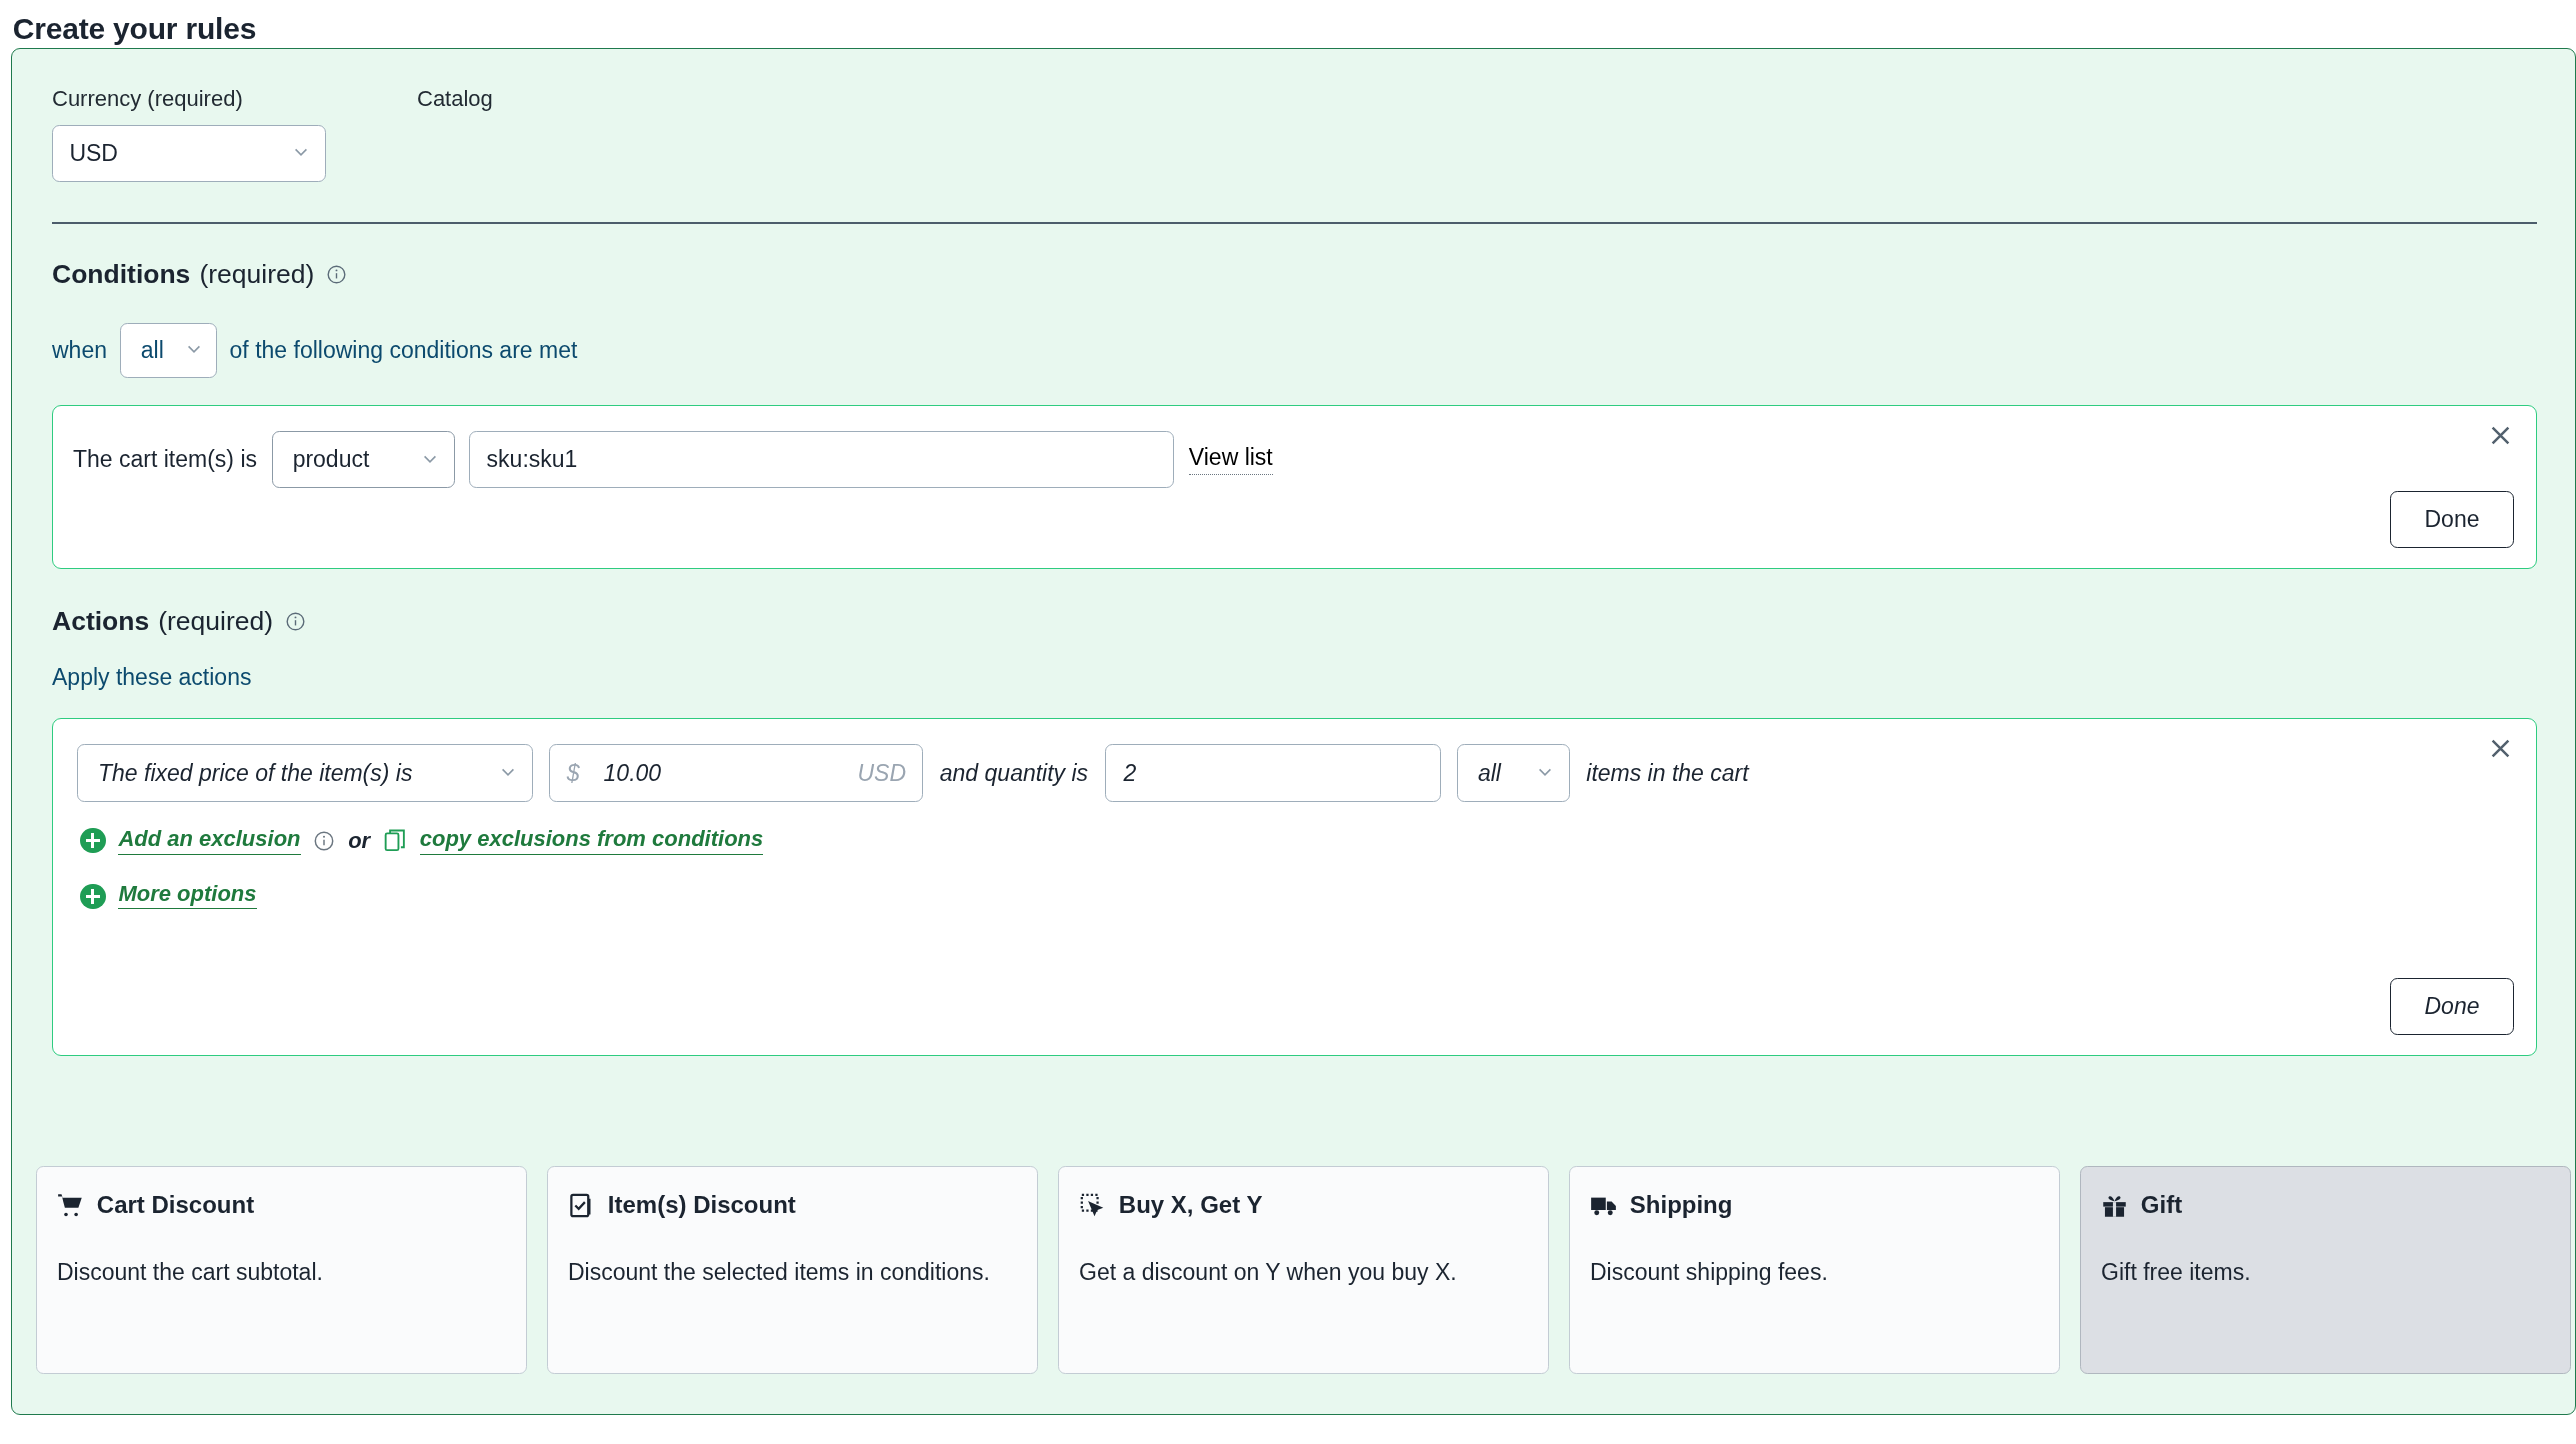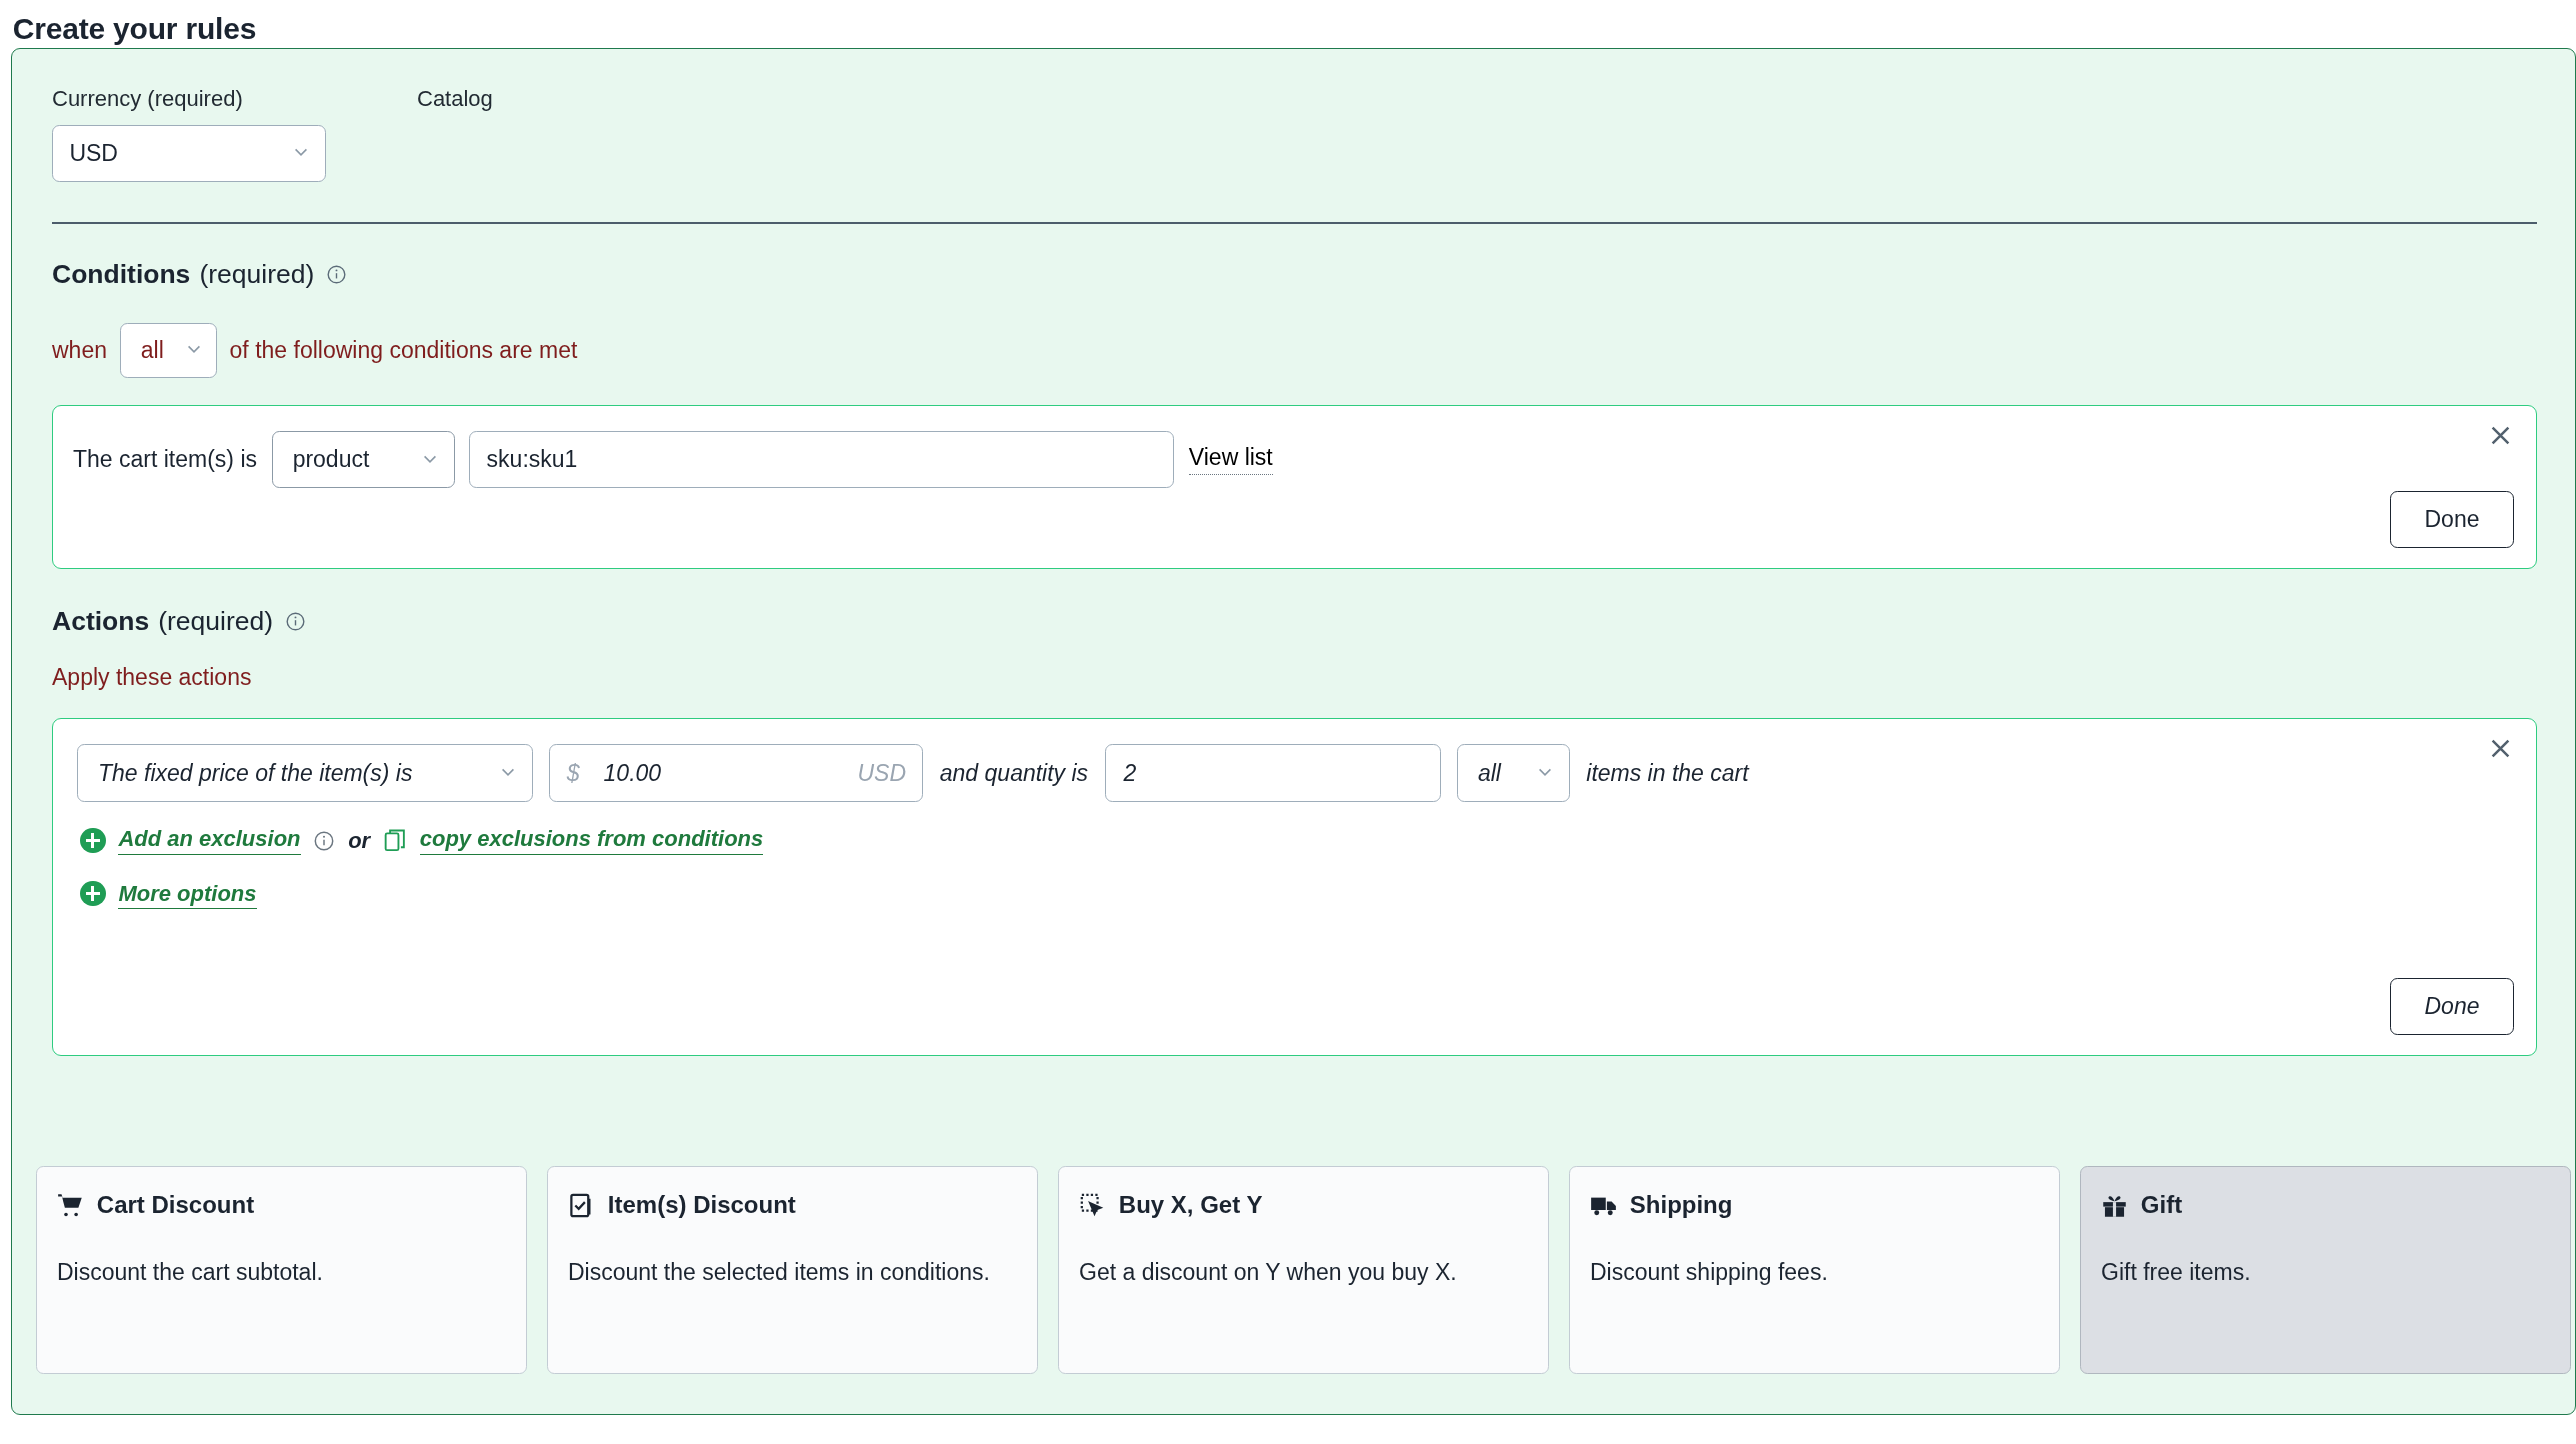--- a/index.html
+++ b/index.html
@@ -93,21 +93,21 @@
   }
   .info-icon svg { display:block; width:100%; height:100%; }
 
   
   .when-row {
     display: flex;
     align-items: center;
     gap: 12.8px;
     margin-top: 33px;
     font-size: 23px;
-    color: #7f1d1d;
+    color: #0c4a6e;
   }
   .mini-select {
     position: relative;
     height: 55px;
     width: 97px;
     border: 1.8px solid #9eadba;
     border-radius: 7.3px;
     background: #ffffff;
     display: flex;
     align-items: center;
@@ -274,21 +274,21 @@
     font-weight: bold;
     border-bottom: 1.8px solid #1f7a3d;
     cursor: pointer;
     padding-bottom: 1.8px;
   }
   .info-gray { width: 22px; height: 22px; color: #6b7680; }
   .info-gray svg { display:block; width:100%; height:100%; }
   .or-text { color: #1b2430; font-weight: bold; }
   .copy-icon { width: 24px; height: 25.6px; color: #1f9d55; flex: none; }
   .copy-icon svg { display:block; width:100%; height:100%; }
-  .more-row { padding: 25.6px 0 0 27px; display: flex; align-items: flex-start; gap: 12.8px; font-size: 22px;}
+  .more-row { padding: 25.6px 0 0 27px; display: flex; align-items: flex-end; gap: 12.8px; font-size: 22px;}
 
   
   .cards-row {
     position: absolute;
     left: 24px;
     bottom: 40px;
     display: flex;
     gap: 20px;
   }
   .opt-card {

